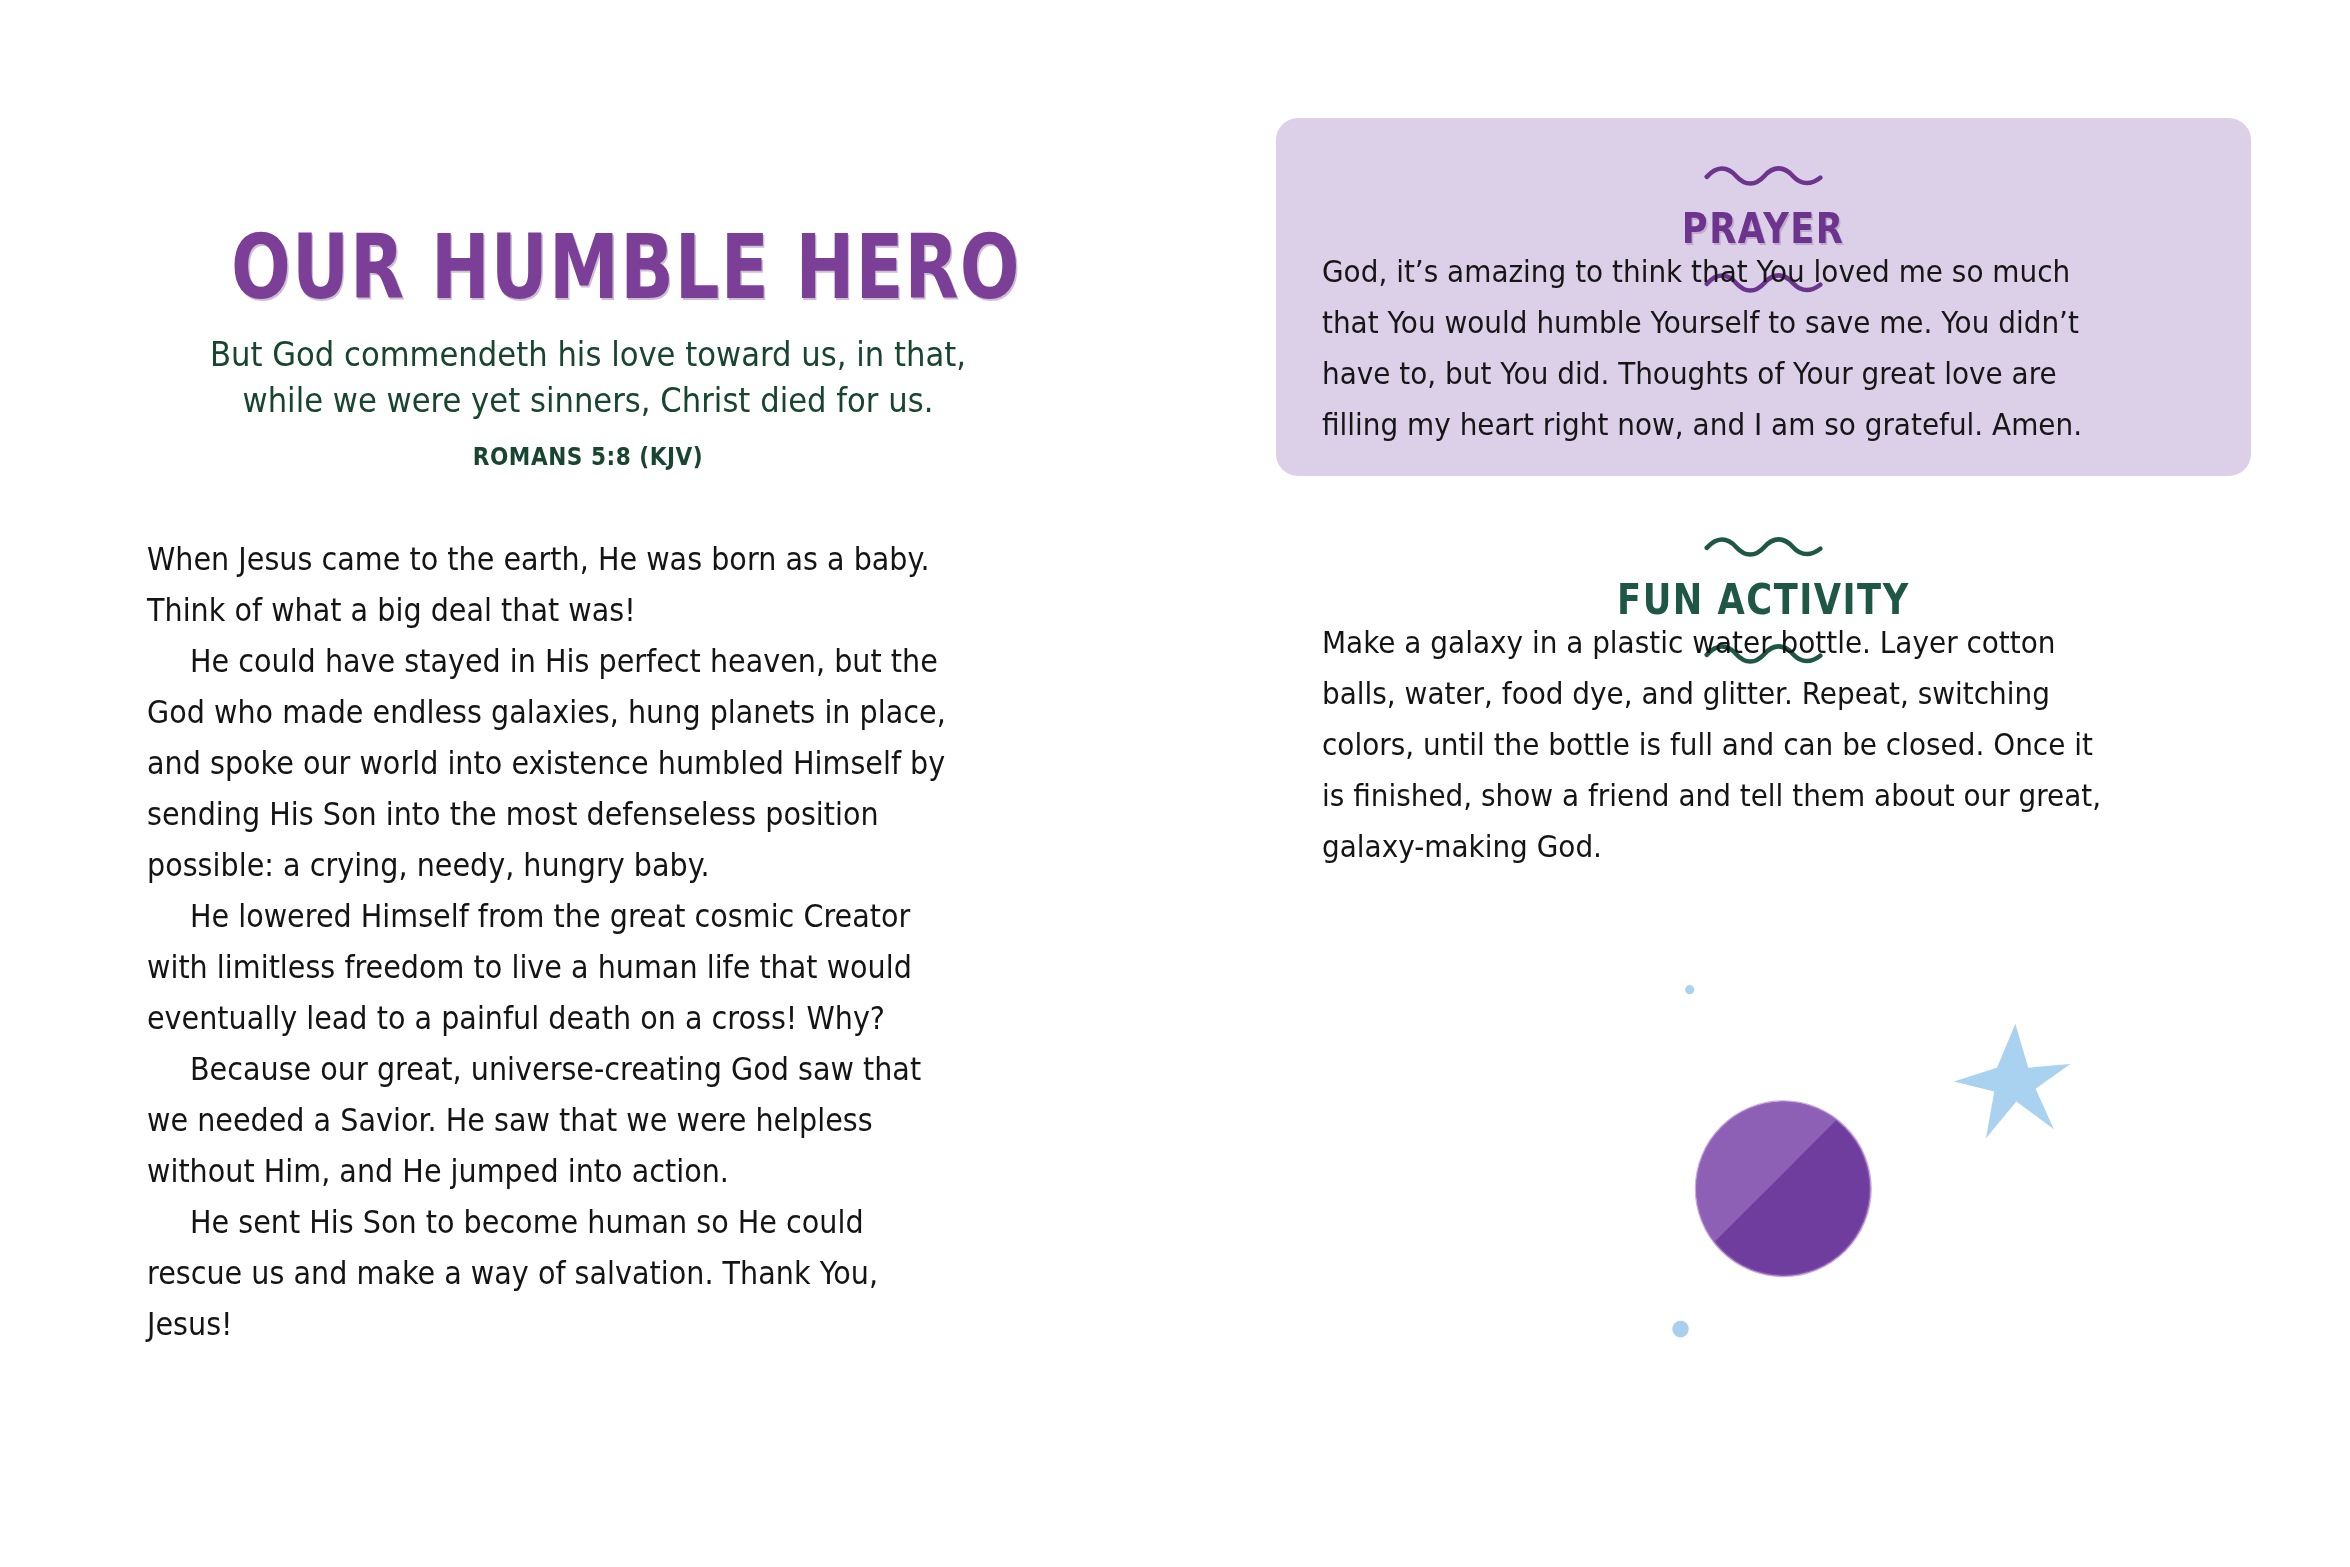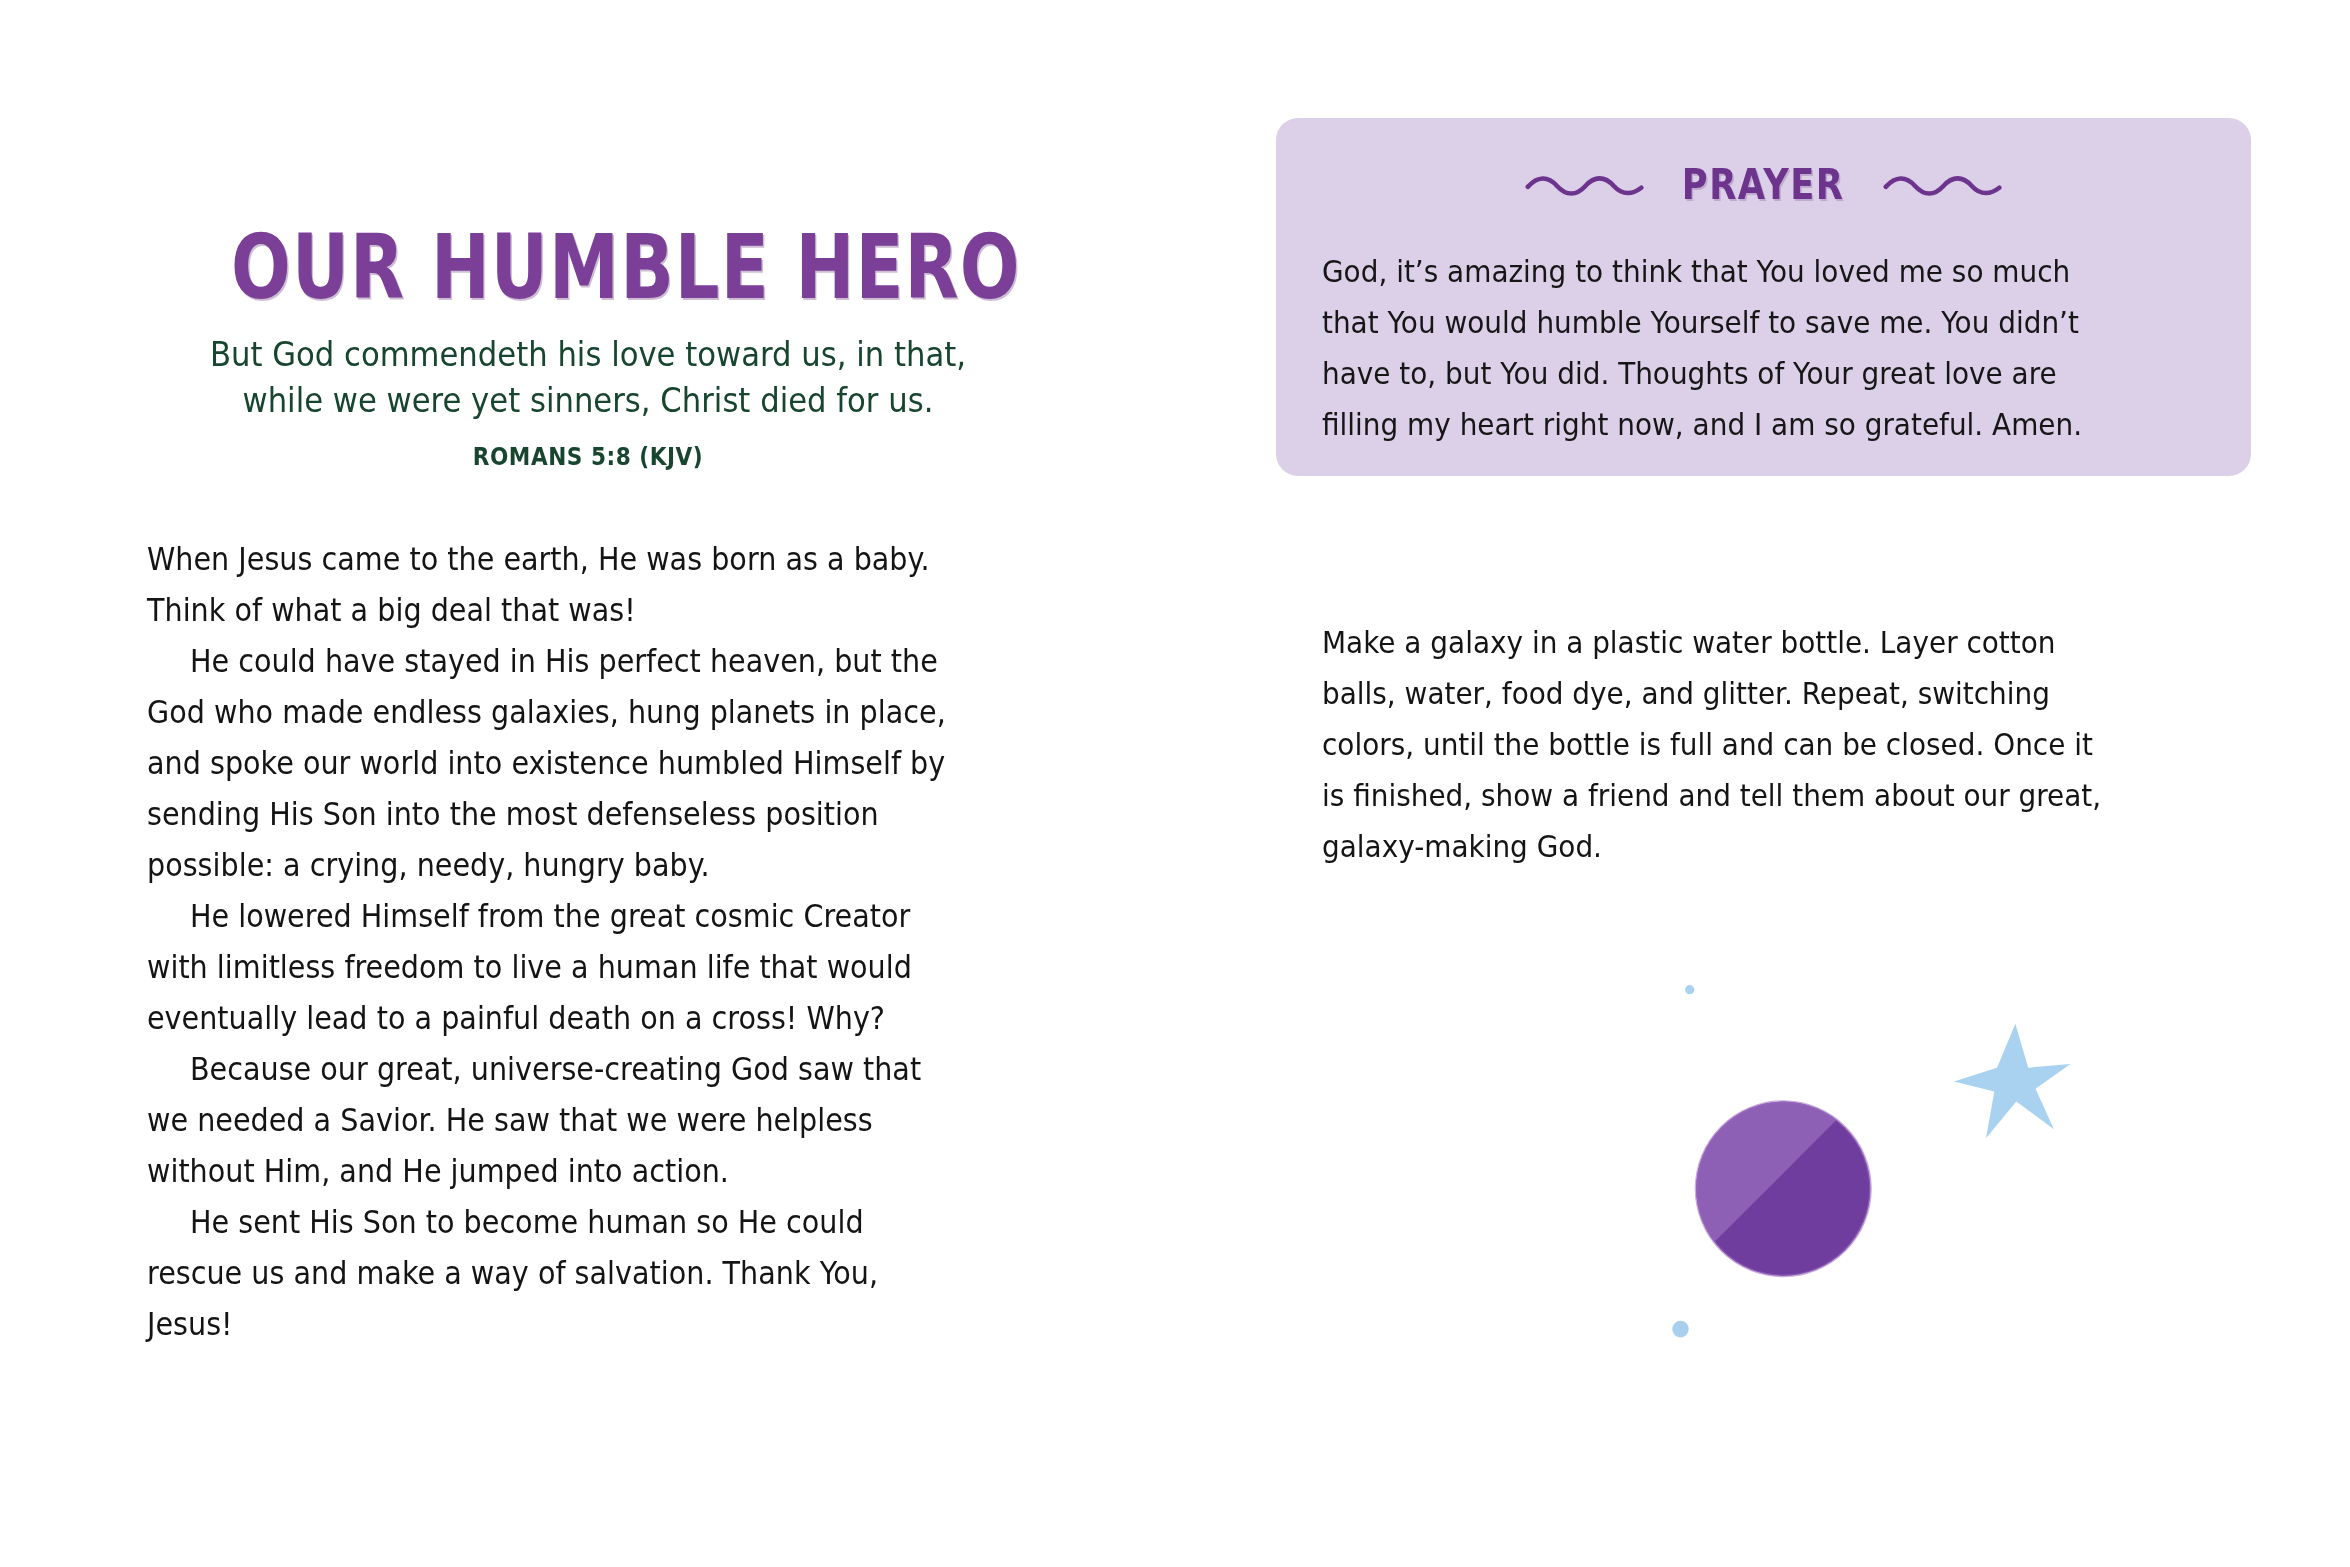--- a/index.html
+++ b/index.html
@@ -104,20 +104,21 @@
     border-radius: 22px;
     box-sizing: border-box;
   }
 
   .section-head {
     display: flex;
     align-items: center;
     justify-content: center;
     gap: 20px;
     width: 100%;
+    flex-direction: column;
   }
 
   .section-head .label {
     font-family: "DejaVu Sans", sans-serif;
     font-weight: 700;
     font-size: 43px;
     letter-spacing: 1.8px;
     line-height: 1;
     transform: scaleX(0.82);
     white-space: nowrap;
@@ -234,20 +235,29 @@
         <path d="M3 15 C 14 3, 25 3, 35 14 S 56 25, 66 14 S 87 3, 97 14 S 118 23, 127 16" fill="none" stroke="#6d348e" stroke-width="5" stroke-linecap="round"></path>
       </svg>
       <span class="label">PRAYER</span>
       <svg class="squiggle" width="119" height="24" viewBox="0 0 130 26">
         <path d="M3 15 C 14 3, 25 3, 35 14 S 56 25, 66 14 S 87 3, 97 14 S 118 23, 127 16" fill="none" stroke="#6d348e" stroke-width="5" stroke-linecap="round"></path>
       </svg>
     </div>
 
     <div class="prayer-text">God, it’s amazing to think that You loved me so much that You would humble Yourself to save me. You didn’t have to, but You did. Thoughts of Your great love are filling my heart right now, and I am so grateful. Amen.</div>
 
+    <div class="activity-head section-head">
+      <svg class="squiggle" width="119" height="24" viewBox="0 0 130 26">
+        <path d="M3 15 C 14 3, 25 3, 35 14 S 56 25, 66 14 S 87 3, 97 14 S 118 23, 127 16" fill="none" stroke="#1e5745" stroke-width="5" stroke-linecap="round"></path>
+      </svg>
+      <span class="label">FUN ACTIVITY</span>
+      <svg class="squiggle" width="119" height="24" viewBox="0 0 130 26">
+        <path d="M3 15 C 14 3, 25 3, 35 14 S 56 25, 66 14 S 87 3, 97 14 S 118 23, 127 16" fill="none" stroke="#1e5745" stroke-width="5" stroke-linecap="round"></path>
+      </svg>
+    </div>
 
     <div class="activity-text">Make a galaxy in a plastic water bottle. Layer cotton balls, water, food dye, and glitter. Repeat, switching colors, until the bottle is full and can be closed. Once it is finished, show a friend and tell them about our great, galaxy-making God.</div>
 
     <svg class="illustration" viewBox="0 0 460 440">
       <defs>
         <clipPath id="planetClip">
           <circle cx="142" cy="235" r="95"></circle>
         </clipPath>
       </defs>
 

